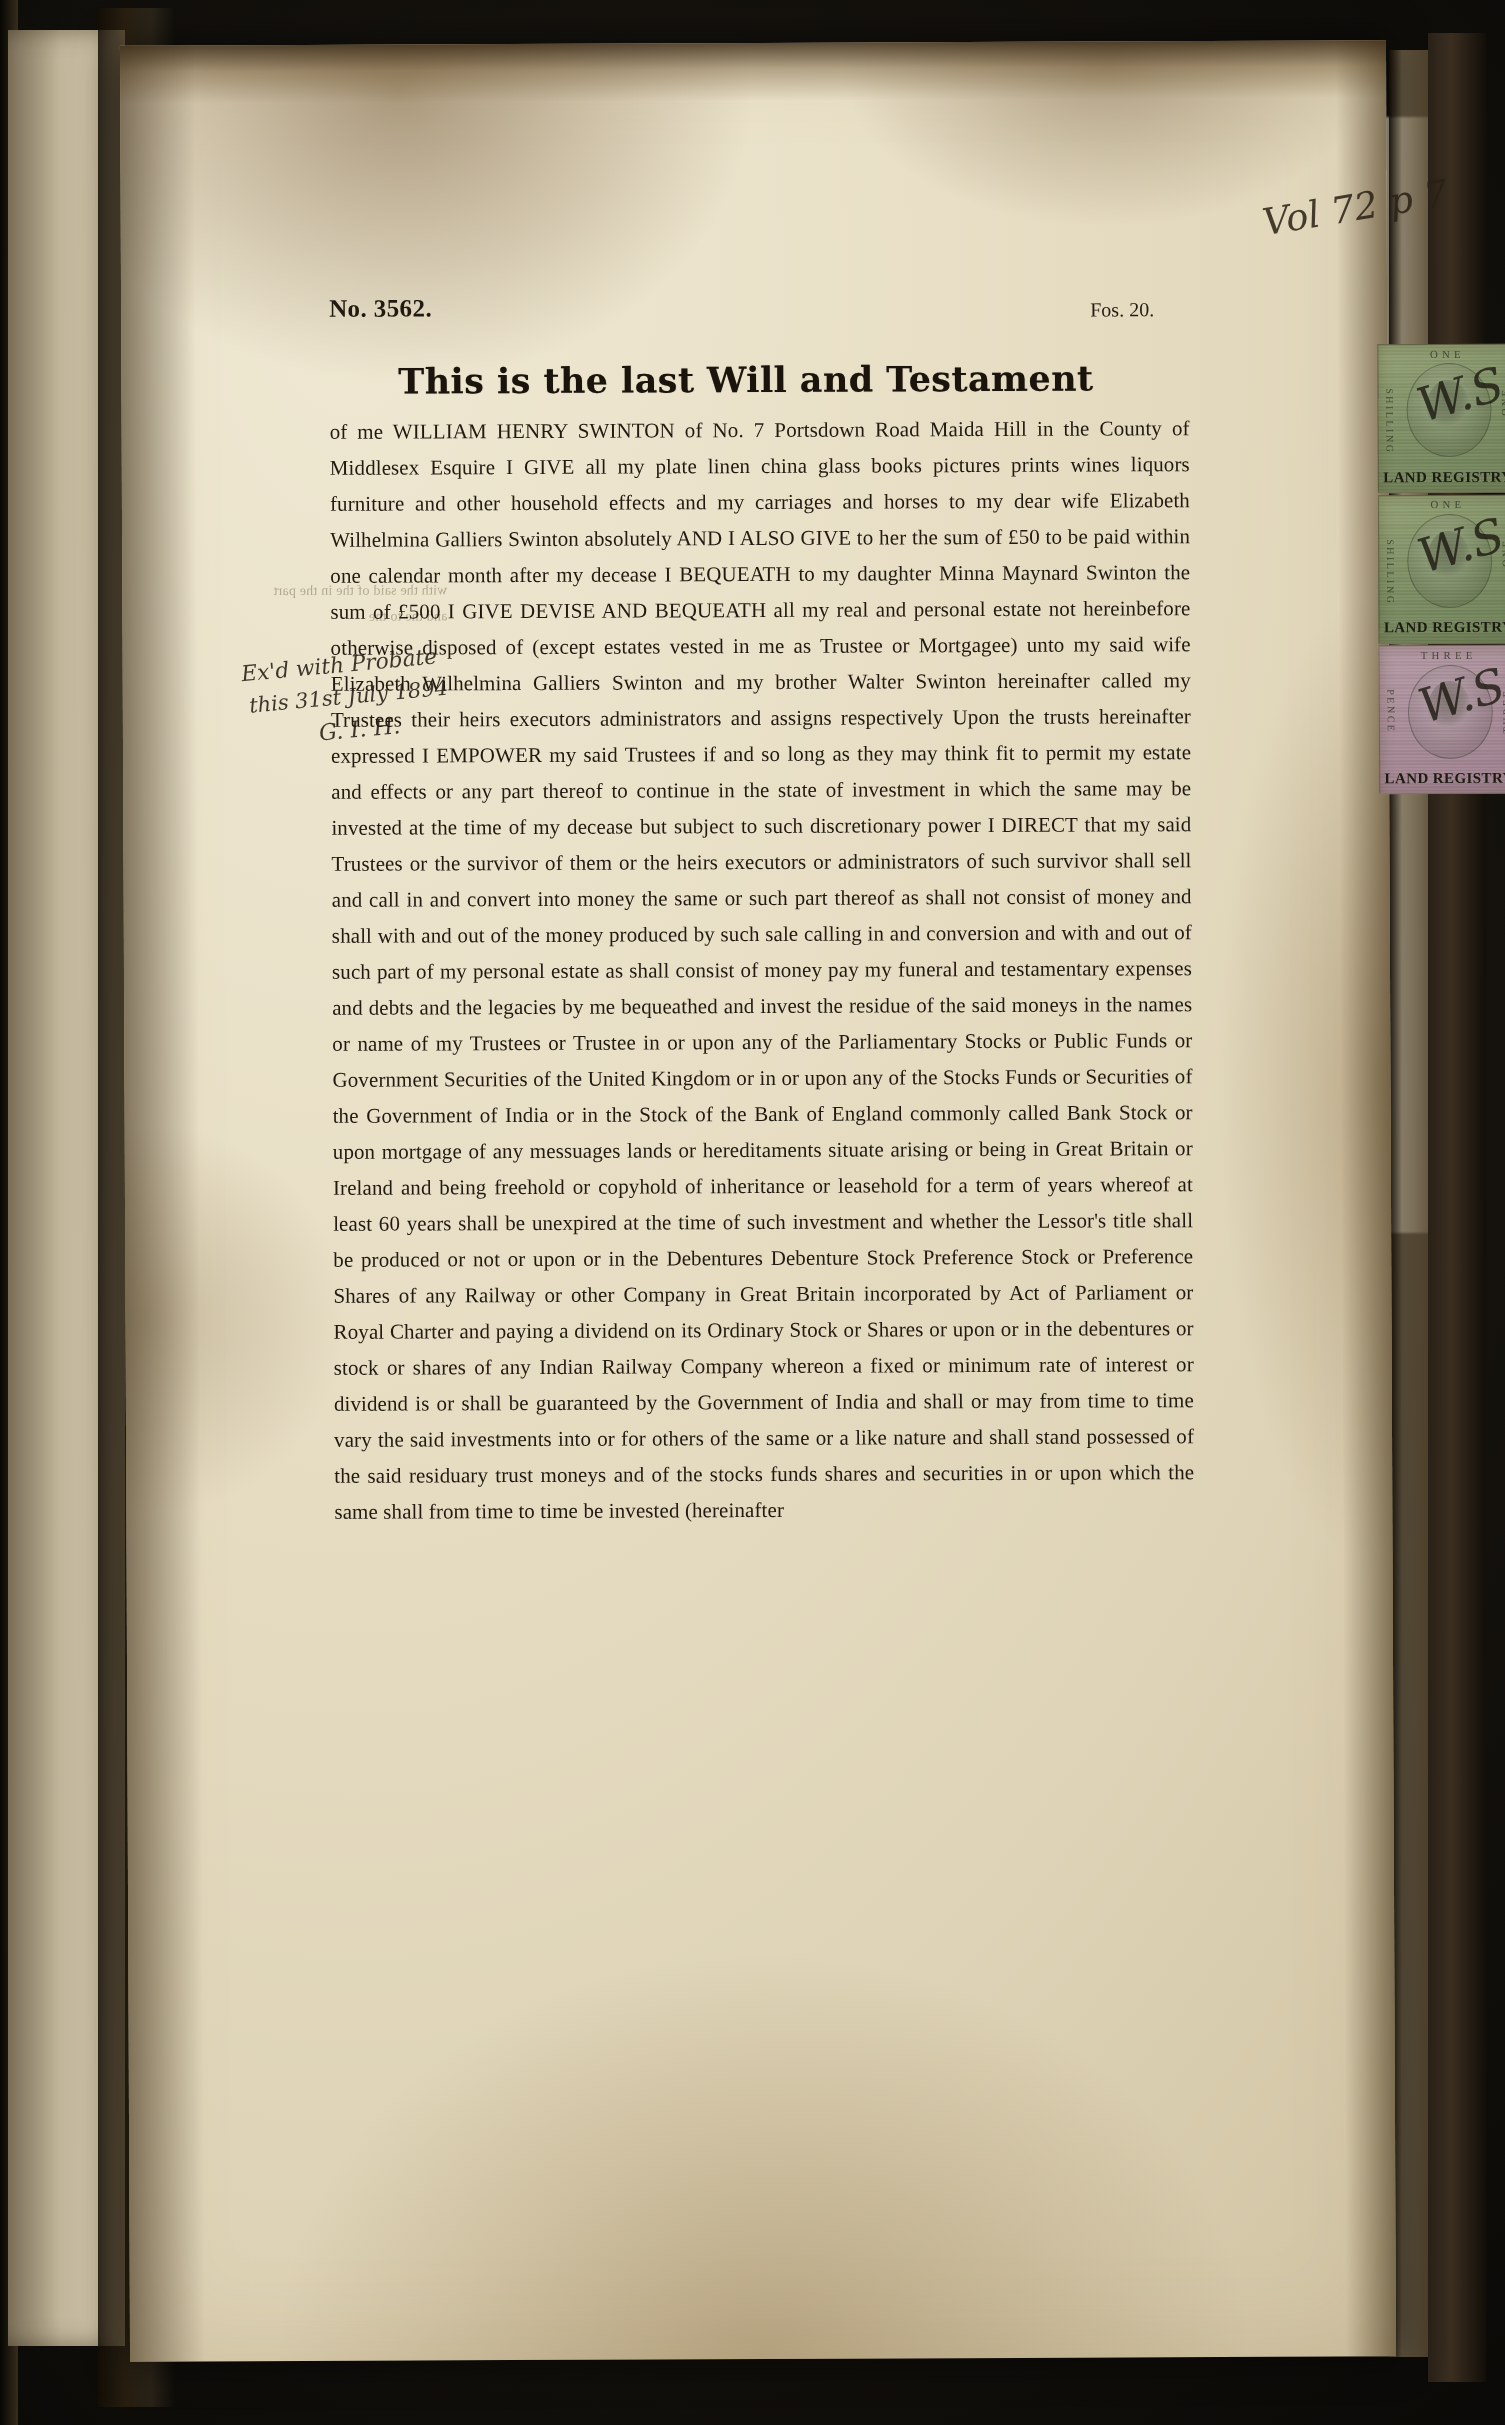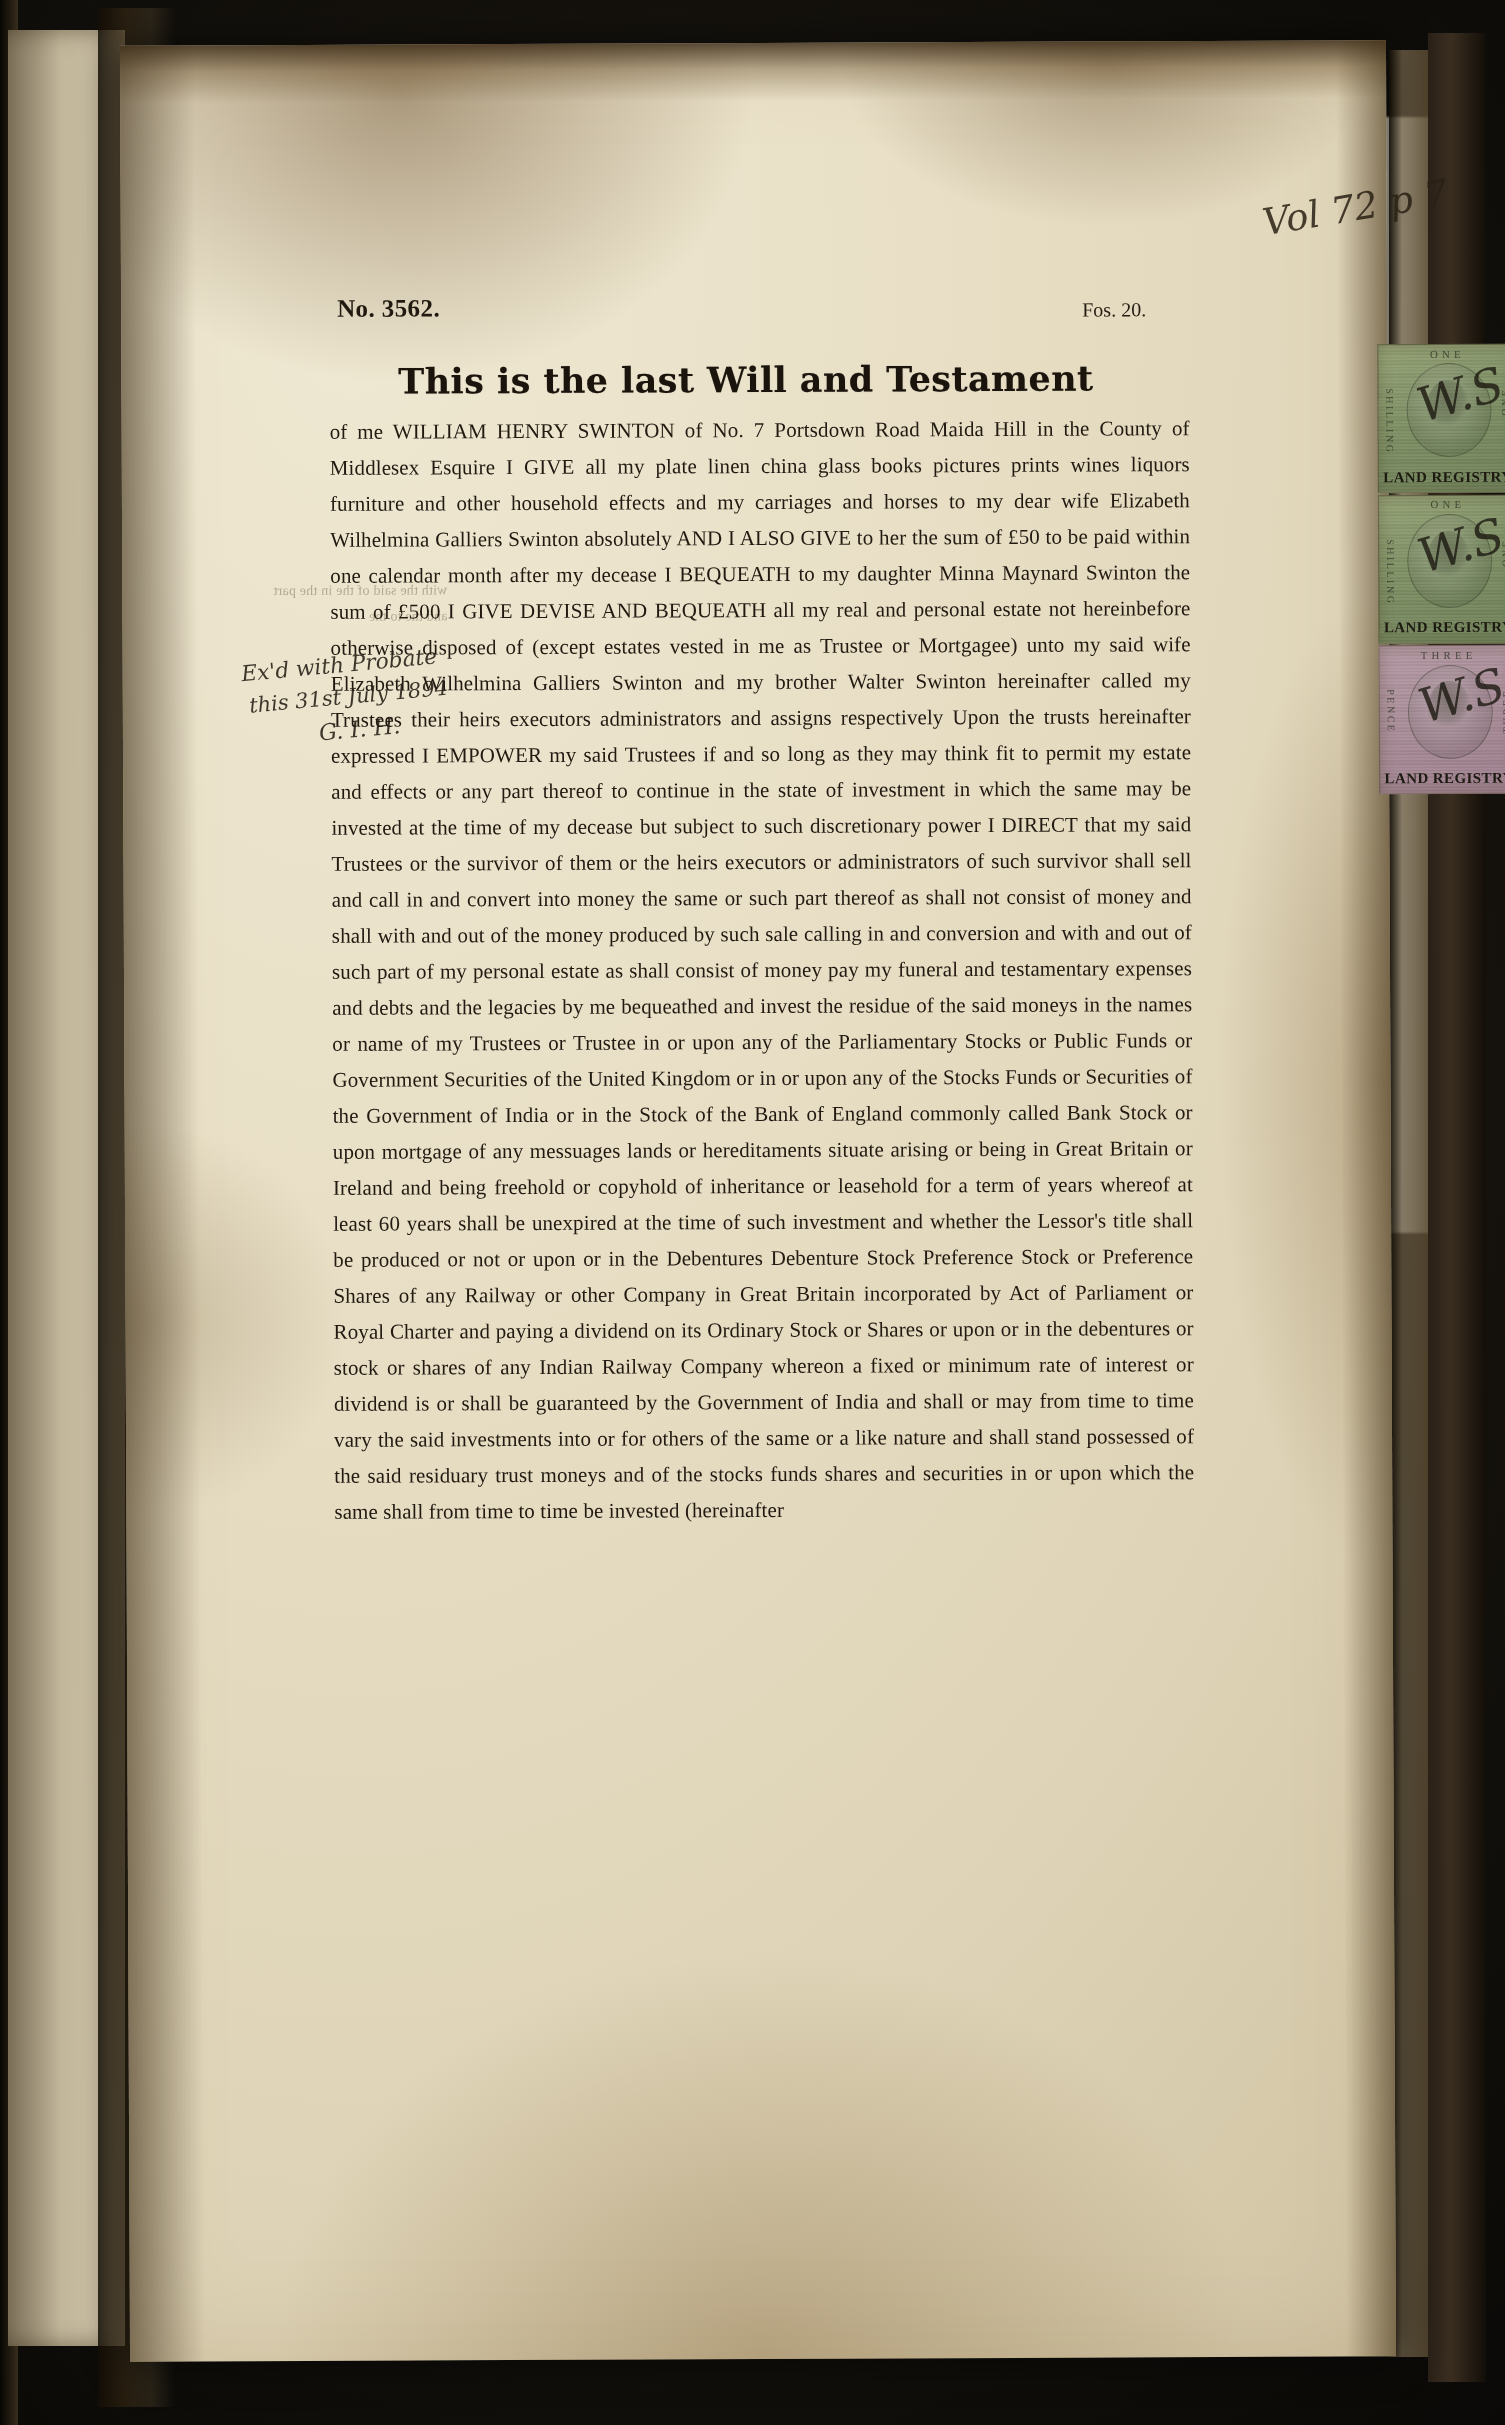--- a/index.html
+++ b/index.html
@@ -123,27 +123,27 @@
     position: absolute;
     left: 208px; top: 250px;
     width: 833px;
   }
   .headrow {
     position: relative;
     width: 833px;
     height: 38px;
   }
   .doc-no {
-    position: absolute; left: 8px; top: 0;
+    position: absolute; left: 0; top: 0;
     font-size: 25px; font-weight: 700; letter-spacing: 0.4px;
     color: #211a10;
     font-family: "Liberation Serif", serif;
   }
   .fos {
-    position: absolute; right: 16px; top: 6.7px;
+    position: absolute; right: 8px; top: 6.7px;
     font-size: 20px; color: #251d12;
   }
 
   .title {
     margin-top: 28px;
     text-align: center;
     font-family: "DejaVu Serif", serif;
     font-weight: 700;
     font-size: 35px;
     letter-spacing: 0.4px;

